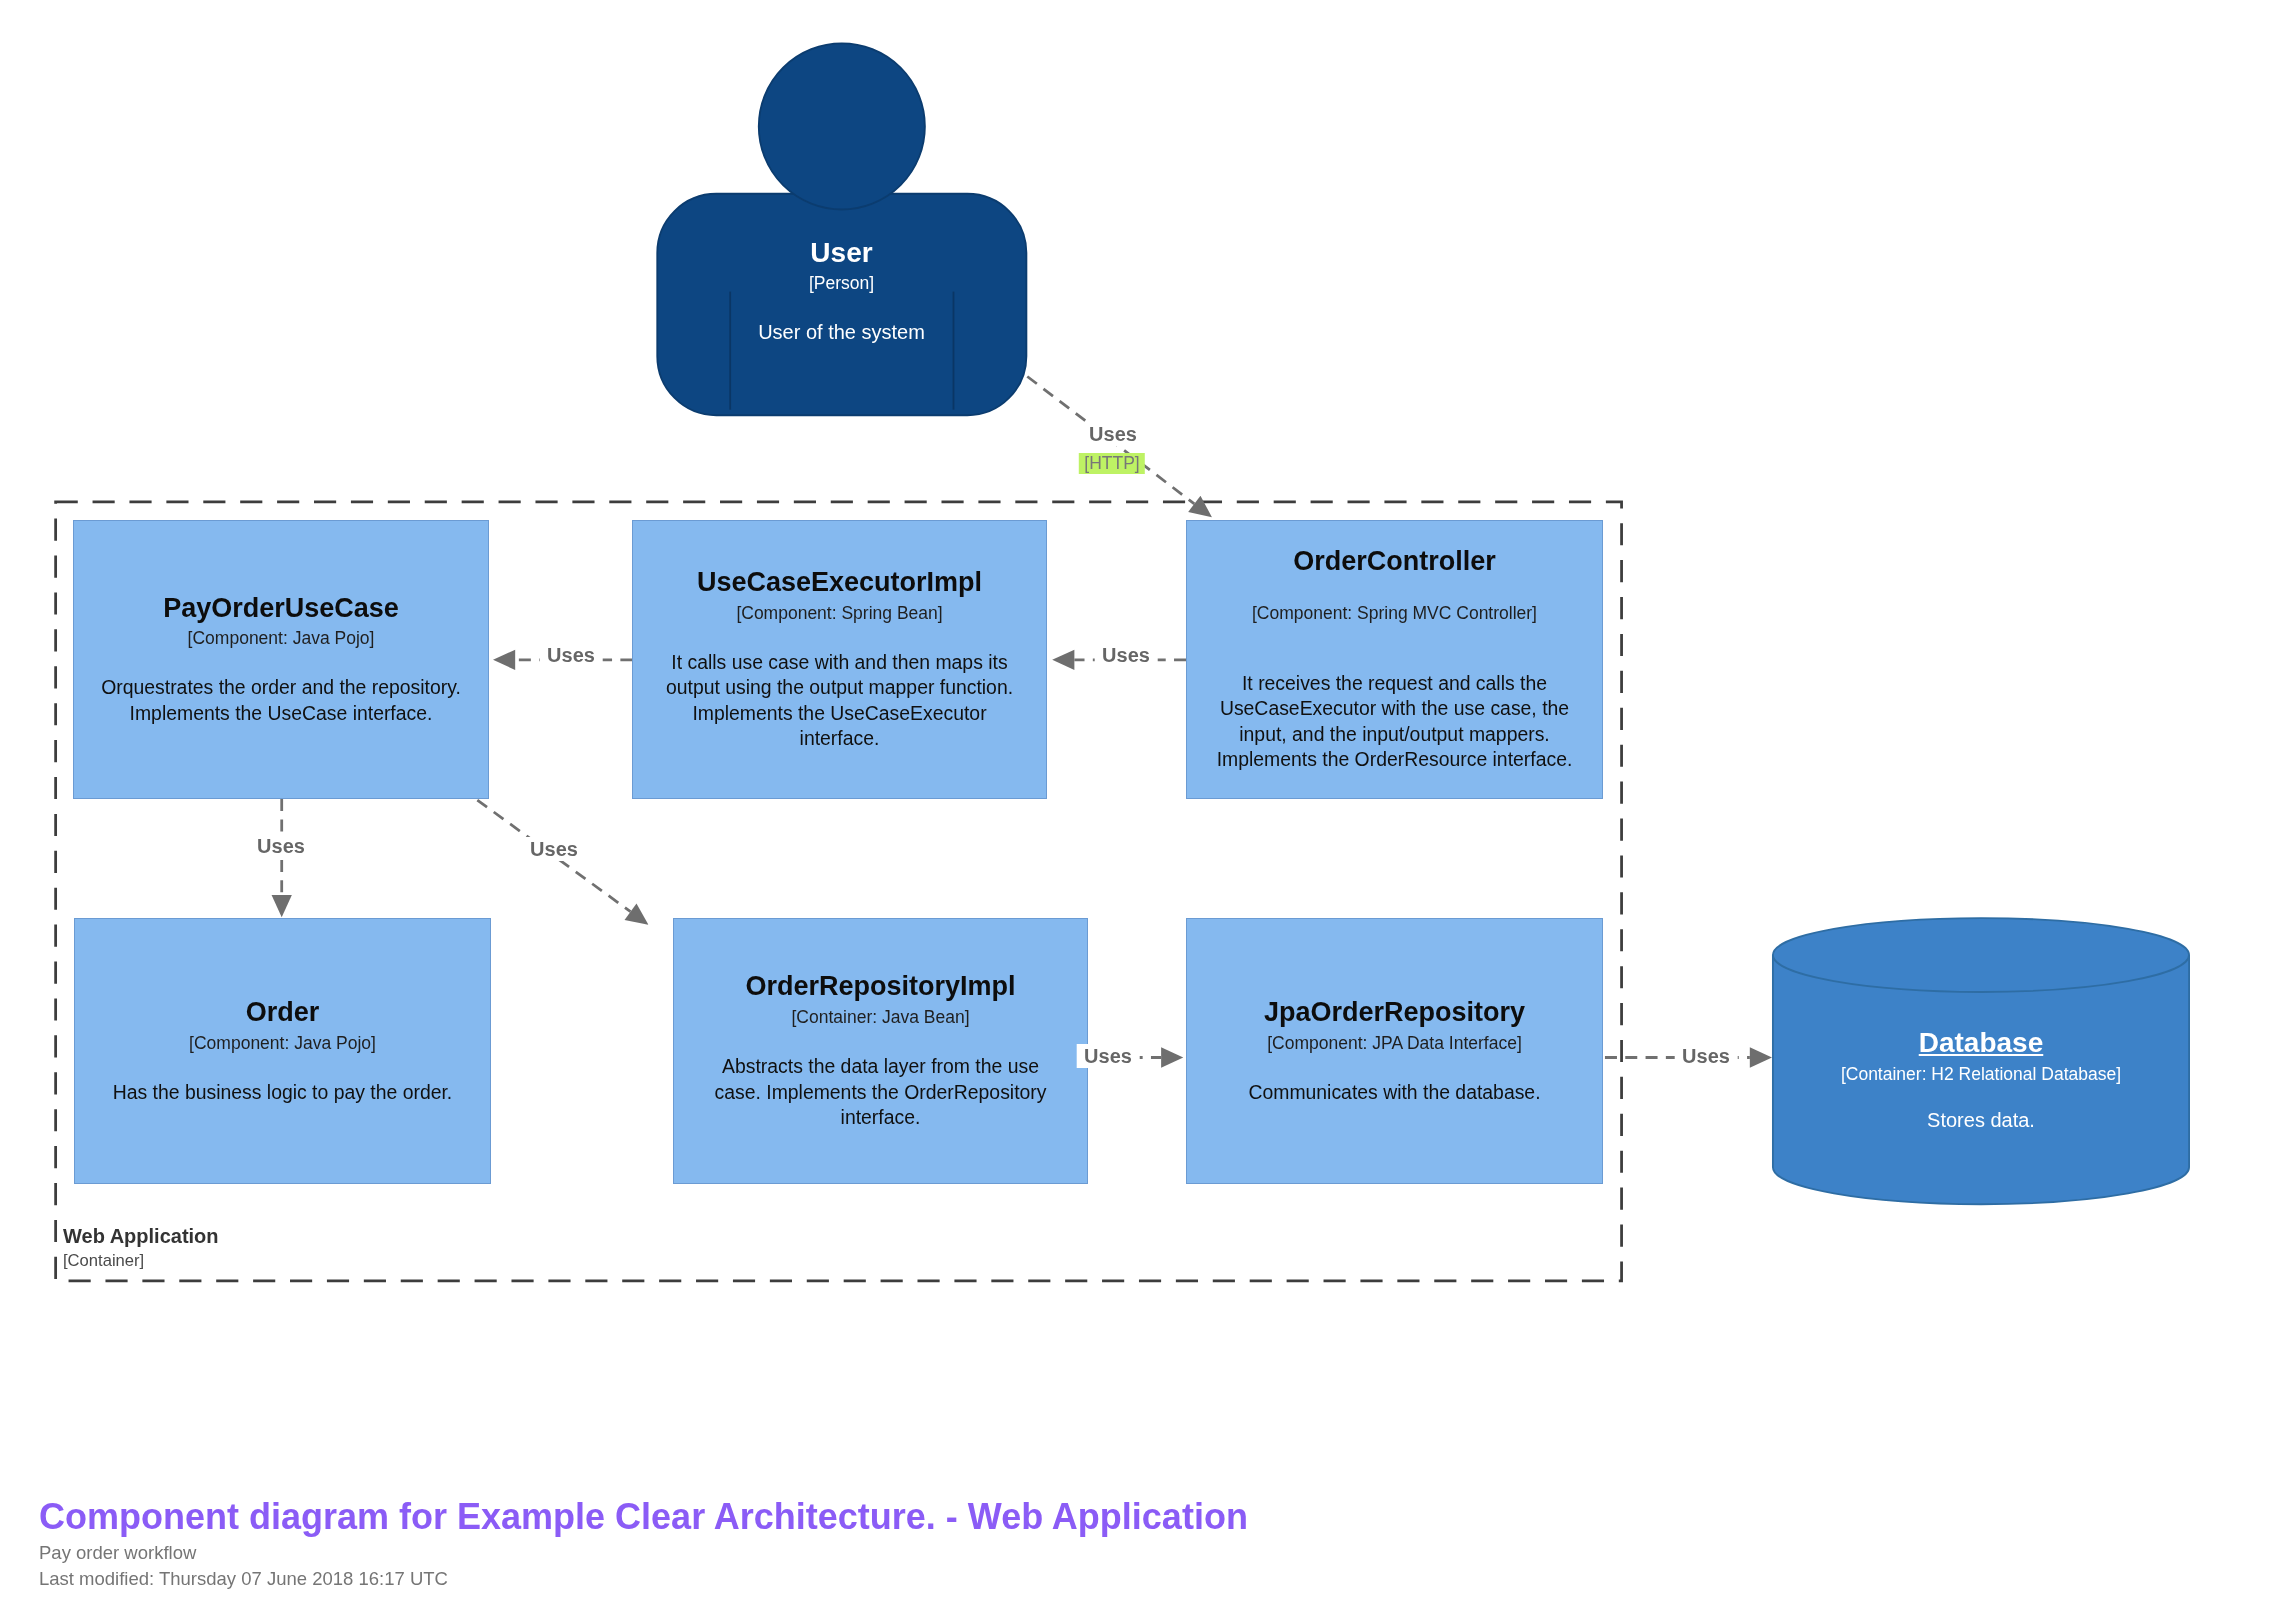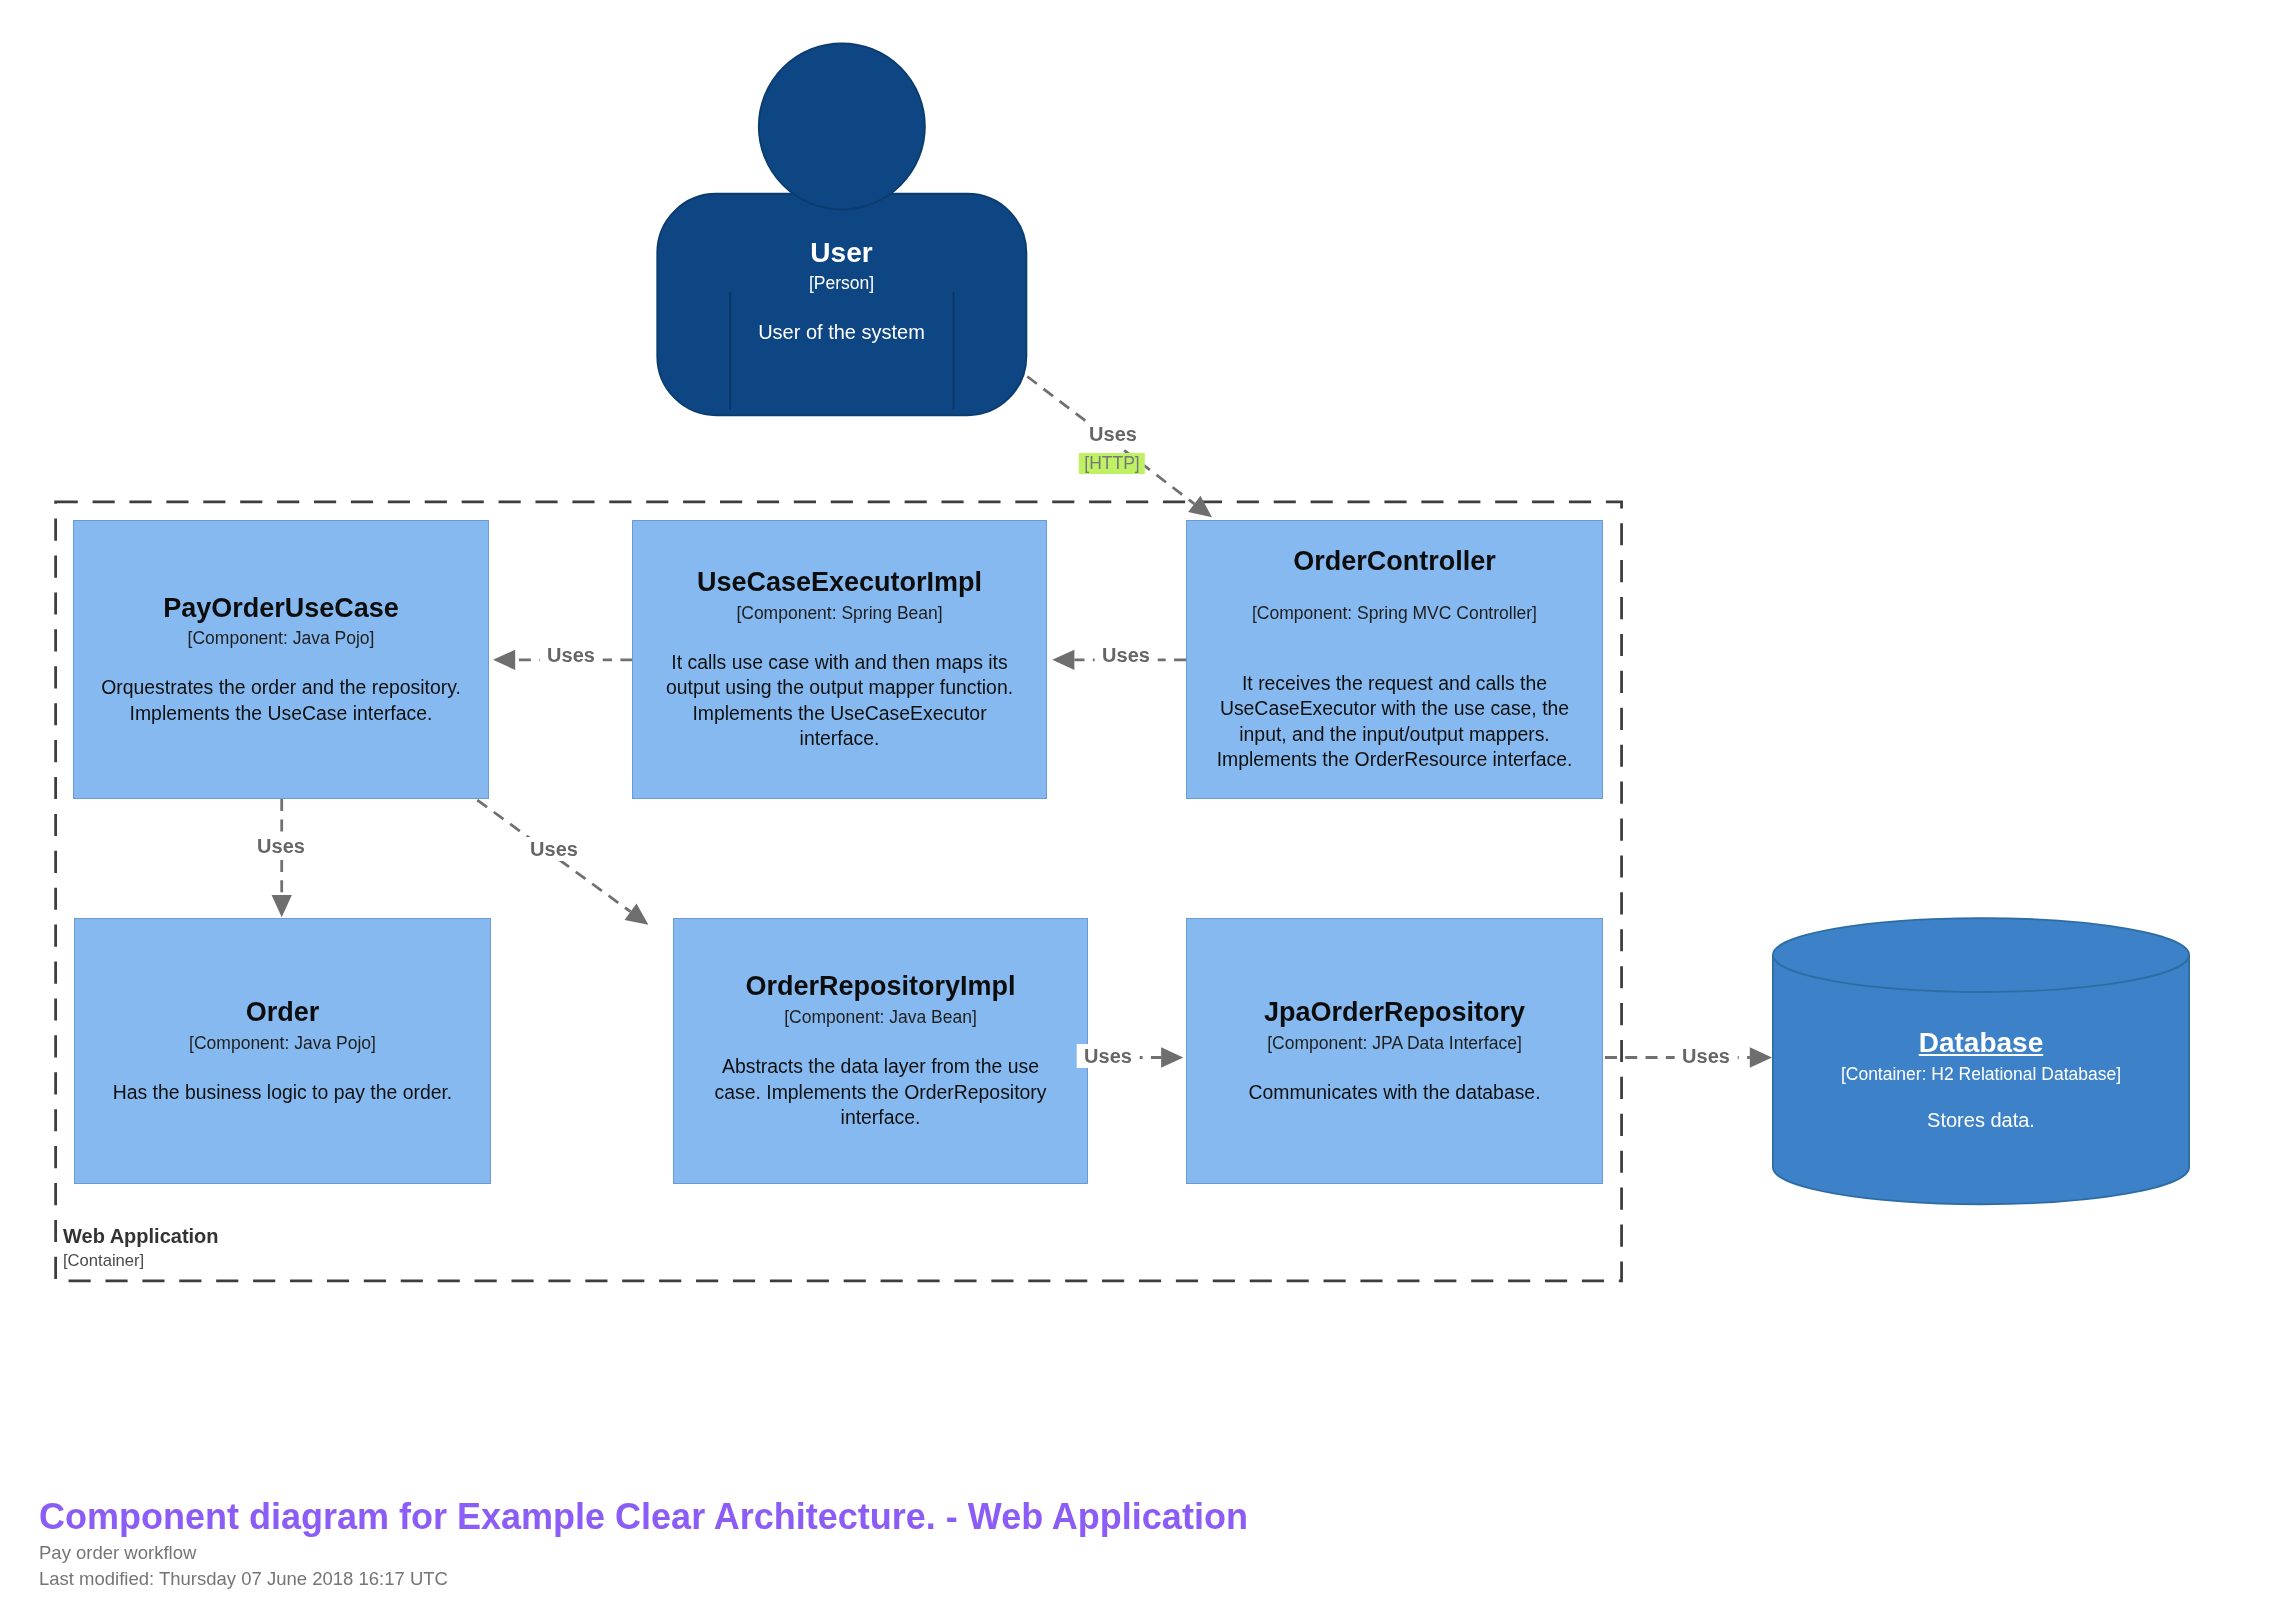--- a/index.html
+++ b/index.html
@@ -112,21 +112,21 @@
   </div>
 
   <div class="cbox" style="left:74px; top:918px; width:417px; height:266px;">
     <div class="c-name">Order</div>
     <div class="c-meta">[Component: Java Pojo]</div>
     <div class="c-desc">Has the business logic to pay the order.</div>
   </div>
 
   <div class="cbox" style="left:632px; top:918px; width:415px; height:266px;margin-left:41px;">
     <div class="c-name">OrderRepositoryImpl</div>
-    <div class="c-meta">[Component: Java Bean]</div>
+    <div class="c-meta">[Container: Java Bean]</div>
     <div class="c-desc">Abstracts the data layer from the use case. Implements the OrderRepository interface.</div>
   </div>
 
   <div class="cbox" style="left:1186px; top:918px; width:417px; height:266px;">
     <div class="c-name">JpaOrderRepository</div>
     <div class="c-meta">[Component: JPA Data Interface]</div>
     <div class="c-desc">Communicates with the database.</div>
   </div>
 
   <div class="db-text">

